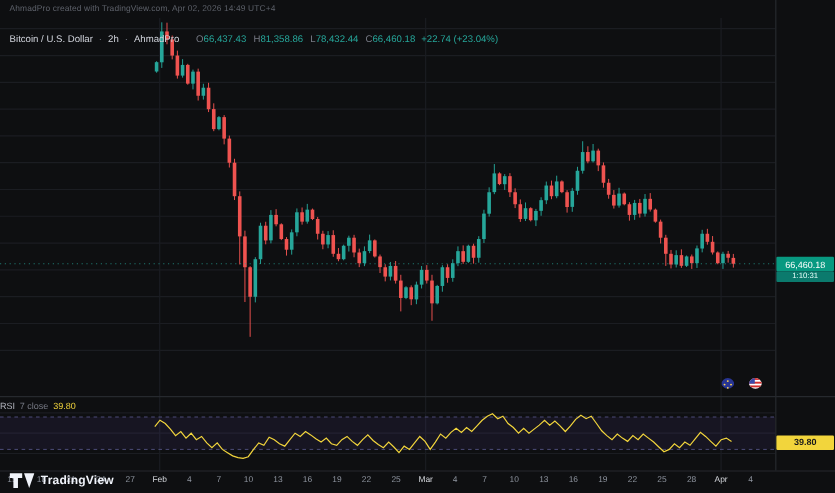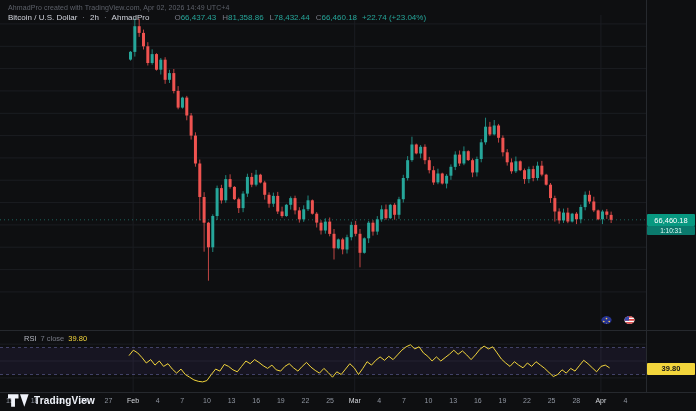--- a/index.html
+++ b/index.html
@@ -1,35 +1,35 @@
 <!DOCTYPE html>
 <html><head>
 <meta charset="utf-8">
 <style>
   *{margin:0;padding:0;box-sizing:border-box}
   html,body{width:696px;height:411px;overflow:hidden}
   body{background:#0e0f11;font-family:"Liberation Sans",sans-serif;-webkit-font-smoothing:antialiased}
   #root{position:relative;width:696px;height:411px;background:#0e0f11;color:#d1d4dc}
   #chart-svg{position:absolute;left:0;top:0}
   .watermark{position:absolute;left:8px;top:4px;font-size:7px;color:#5d616a;letter-spacing:.1px;white-space:nowrap}
-  .legend{position:absolute;left:8px;top:13px;font-size:8px;display:flex;gap:5px;align-items:flex-end;color:#d1d4dc;white-space:nowrap}
+  .legend{position:absolute;left:8px;top:28px;font-size:8px;display:flex;gap:5px;align-items:flex-end;color:#d1d4dc;white-space:nowrap}
   .legend .sep{color:#787b86}
-  .ohlc{display:flex;gap:6px;margin-left:20px}
+  .ohlc{display:flex;gap:6px;margin-left:9px}
   .ohlc .tok .lbl{color:#787b86}
   .ohlc .tok .val{color:#26a69a}
   .legend .chg{color:#26a69a}
   .time-label{position:absolute;top:2px;font-size:7px;color:#9096a1;transform:translateX(-50%)}
   .time-label.month{color:#d6d9de}
   #time-axis{position:absolute;left:0;top:395px;width:646px;height:16px}
   #price-axis,#rsi-axis{position:absolute;left:646px;top:0;width:50px;height:392px}
   .scale-box{position:absolute;left:647px;width:48px;text-align:center;border-radius:1px;font-size:7.5px;padding:1.5px 0;white-space:nowrap}
   #price-box{background:#089981;color:#ffffff}
   #countdown-box{background:#0b7a6d;color:#e6fffa;font-size:6.5px;padding:1px 0}
   #rsi-box{background:#f2d53c;color:#15161a;font-weight:bold}
-  .rsi-legend{position:absolute;left:24px;top:334px;font-size:7.5px;display:flex;gap:4px;align-items:flex-end;white-space:nowrap}
+  .rsi-legend{position:absolute;left:0;top:334px;font-size:7.5px;display:flex;gap:4px;align-items:flex-end;white-space:nowrap}
   .rsi-legend .name{color:#b2b5be}
   .rsi-legend .params{color:#787b86}
   .rsi-legend .val{color:#f2d53c}
   .tv-logo{position:absolute;left:8px;top:394px;display:flex;align-items:center;gap:5px;color:#f0f3fa;font-weight:bold;font-size:10px;letter-spacing:.2px}
   .flags{position:absolute;left:601px;top:313px;display:flex;gap:12px;align-items:center}
   .flag{width:11px;height:11px;border-radius:50%;overflow:hidden;position:relative}
 </style>
 </head>
 <body>
 

